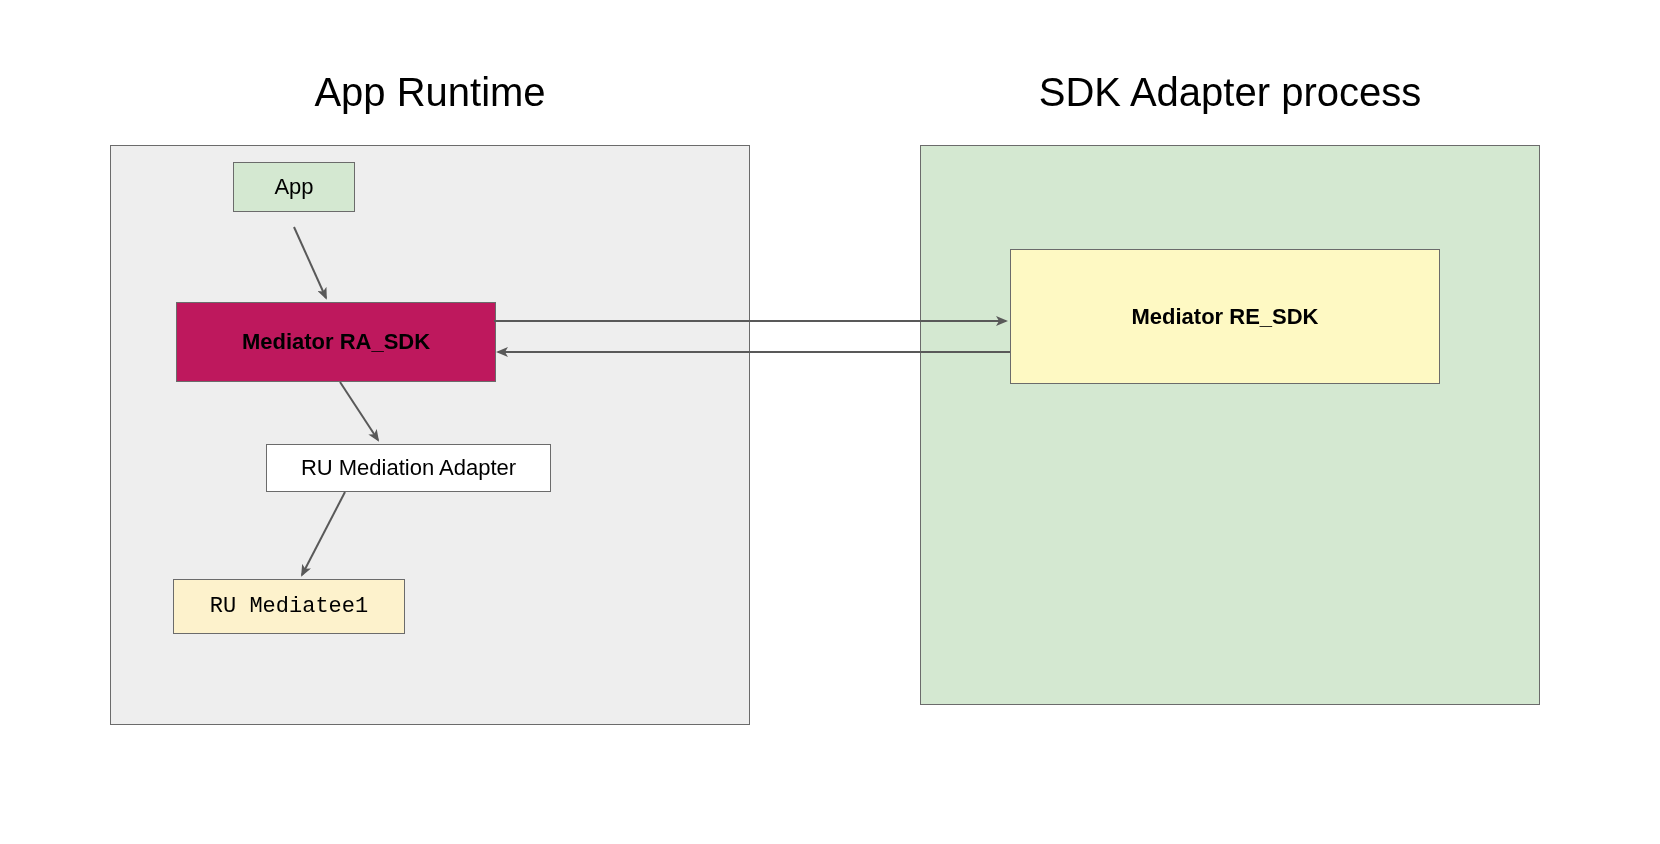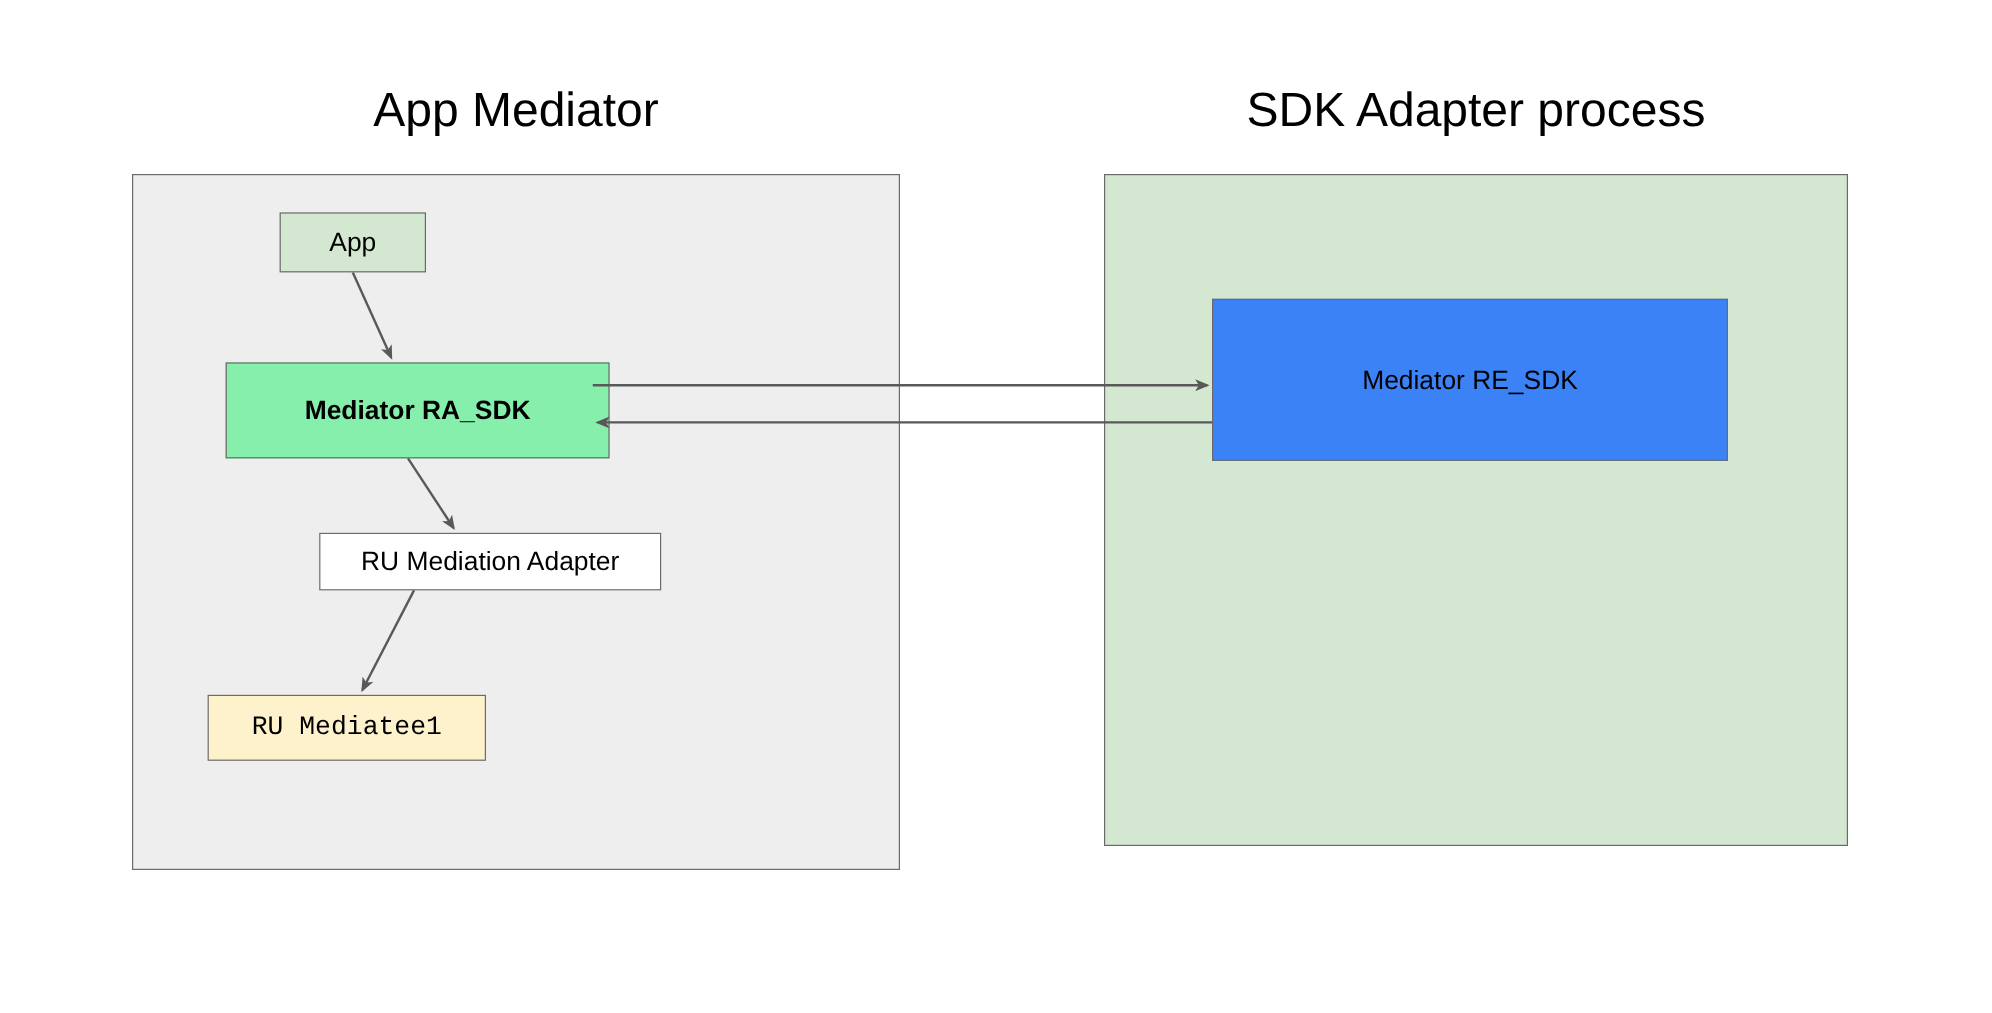--- a/index.html
+++ b/index.html
@@ -37,54 +37,54 @@
     height: 844px;
     pointer-events: none;
   }
 </style>
 </head>
 <body>
 
 <div class="canvas">
 
   <div class="title" style="left:110px; top:70px; width:640px;">
-    <span>App Mediator</span>
+    <span>App Runtime</span>
   </div>
   <div class="title" style="left:920px; top:70px; width:620px;">
     <span>SDK Adapter process</span>
   </div>
 
   <div class="box" style="left:110px; top:145px; width:640px; height:580px;
               background:#eeeeee; border:1.5px solid #6b6b6b;"></div>
 
   <div class="box" style="left:920px; top:145px; width:620px; height:560px;
               background:#d4e8d1; border:1.5px solid #6b6b6b;"></div>
 
-  <div class="box" style="left:233px; top:177px; width:122px; height:50px;
+  <div class="box" style="left:233px; top:162px; width:122px; height:50px;
               background:#d4e8d1; border:1.5px solid #6b6b6b; font-size:22px;">
     <span>App</span>
   </div>
 
-  <div class="box" style="left:188px; top:302px; width:320px; height:80px;
-              background:#86efac; border:1.5px solid #6b6b6b; font-size:22px; font-weight:700;">
+  <div class="box" style="left:176px; top:302px; width:320px; height:80px;
+              background:#be185d; border:1.5px solid #6b6b6b; font-size:22px; font-weight:700;">
     <span>Mediator RA_SDK</span>
   </div>
 
   <div class="box" style="left:253px; top:444px; width:285px; height:48px;
               background:#ffffff; border:1.5px solid #6b6b6b; font-size:22px;margin-left:13px;">
     <span>RU Mediation Adapter</span>
   </div>
 
   <div class="box" style="left:173px; top:579px; width:232px; height:55px;
               background:#fdf2cc; border:1.5px solid #6b6b6b; font-size:22px;font-family:Liberation Mono, monospace;">
     <span>RU Mediatee1</span>
   </div>
 
   <div class="box" style="left:1010px; top:249px; width:430px; height:135px;
-              background:#3b82f6; border:1.5px solid #6b6b6b; font-size:22px; font-weight:400;">
+              background:#fef9c3; border:1.5px solid #6b6b6b; font-size:22px; font-weight:700;">
     <span>Mediator RE_SDK</span>
   </div>
 
   <svg class="connectors" viewBox="0 0 1660 844">
     <defs>
       <marker id="arrowhead" markerWidth="12" markerHeight="10" refX="10" refY="5" orient="auto" markerUnits="userSpaceOnUse">
         <path d="M0,0 L12,5 L0,10 L3,5 Z" fill="#595959"></path>
       </marker>
     </defs>
     <g stroke="#595959" stroke-width="2" fill="none">

